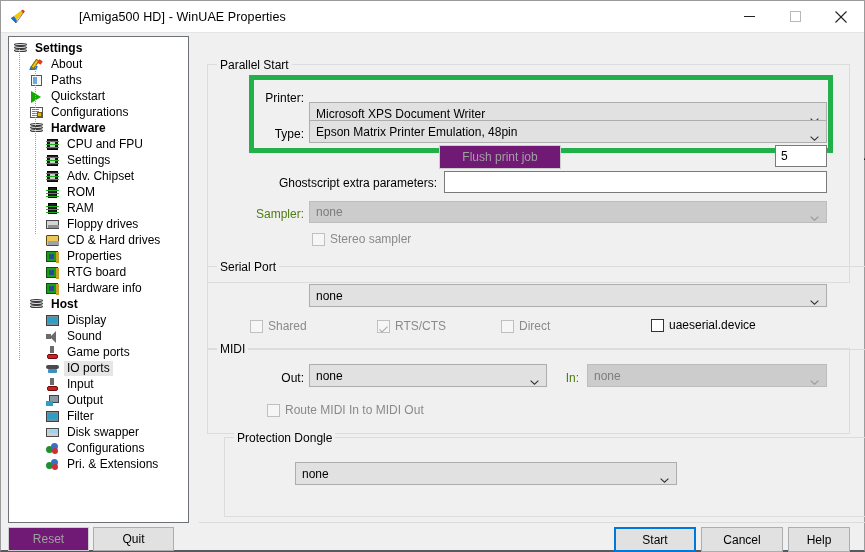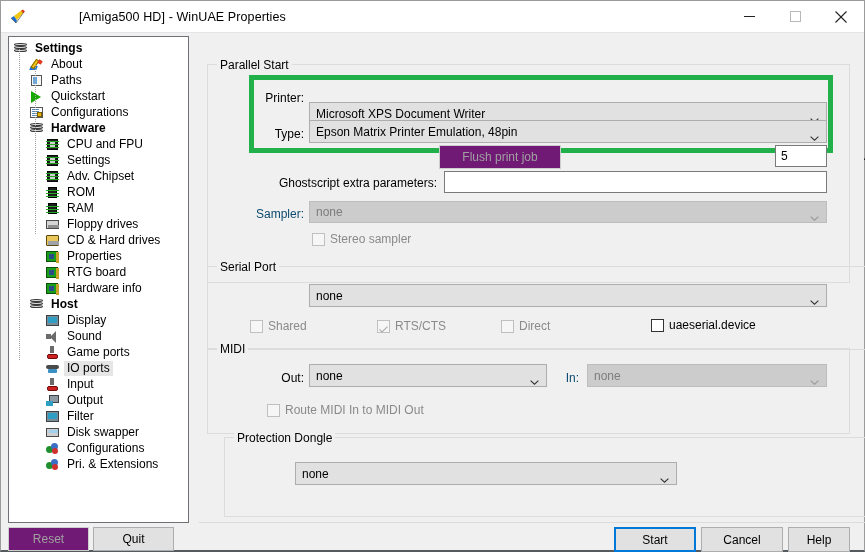--- a/index.html
+++ b/index.html
@@ -190,21 +190,21 @@
     font-size: 12px;
     color: #000;
   }
   .lbl-r {
     position: absolute;
     text-align: right;
     font-size: 12px;
     color: #000;
     line-height: 14px;
   }
-  .lbl-r.dim { color: #0c4a6e; }
+  .lbl-r.dim { color: #4d7c0f; }
 
   .combo {
     position: absolute;
     box-sizing: border-box;
     background: #e1e1e1;
     border: 1px solid #adadad;
     display: flex;
     align-items: center;
     font-size: 12px;
     color: #000;

